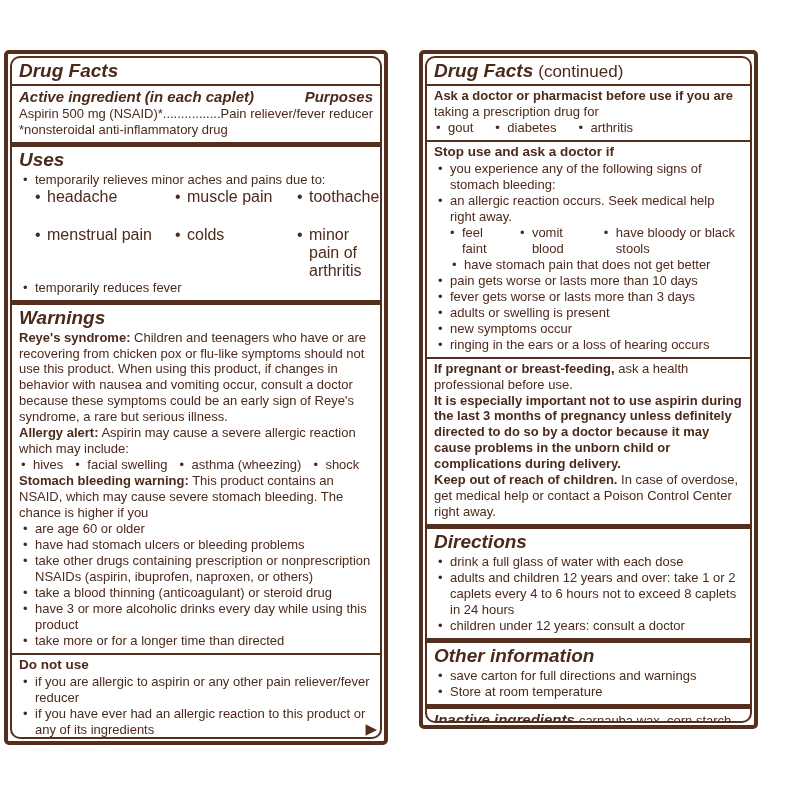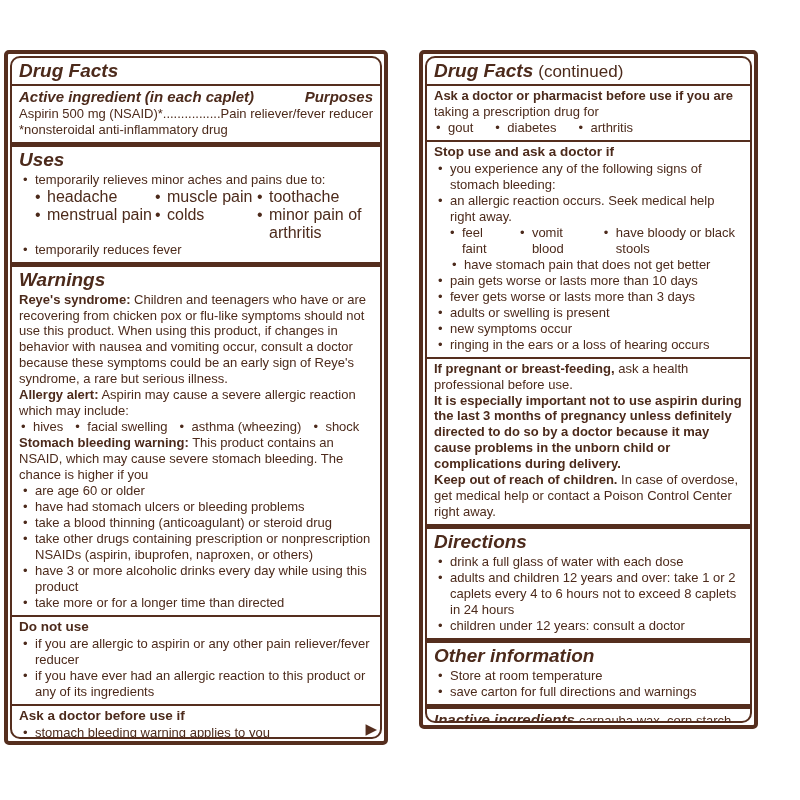--- a/index.html
+++ b/index.html
@@ -36,21 +36,21 @@
   .b{font-weight:bold;}
 
   ul{margin:0;padding:0;list-style:none;}
   li{position:relative;padding-left:16px;}
   li::before{content:"\2022";position:absolute;left:4px;}
 
   .ai-head{display:flex;justify-content:space-between;font-size:15px;font-weight:bold;font-style:italic;line-height:1.2;}
   .dotline{display:flex;white-space:nowrap;}
   .dot-fill{flex:1 1 0;min-width:0;overflow:hidden;}
 
-  .uses-grid{display:grid;grid-template-columns:120px 102px 1fr;padding-left:14px;}
+  .uses-grid{display:grid;grid-template-columns:120px 102px 1fr;padding-left:14px;gap:20px;}
   .uses-grid .cell{position:relative;padding-left:14px;}
   .uses-grid .cell::before{content:"\2022";position:absolute;left:2px;}
 
   .inline-bullets{display:flex;column-gap:10px;flex-wrap:nowrap;}
   .inline-bullets .cell{position:relative;padding-left:14px;font-size:13px;line-height:1.23;}
   .inline-bullets .cell::before{content:"\2022";position:absolute;left:2px;}
   .indent{padding-left:14px;}
 
   .cont-arrow{position:absolute;right:7px;bottom:5px;font-size:15px;color:var(--brown);line-height:1;}
 
@@ -107,22 +107,22 @@
       <div class="inline-bullets">
           <div class="cell">hives</div>
           <div class="cell">facial swelling</div>
           <div class="cell">asthma (wheezing)</div>
           <div class="cell">shock</div>
         </div>
       <p><span class="b">Stomach bleeding warning:</span><span> This product contains an NSAID, which may cause severe stomach bleeding.  The chance is higher if you</span></p>
       <ul>
           <li>are age 60 or older</li>
           <li>have had stomach ulcers or bleeding problems</li>
+          <li>take other drugs containing prescription or nonprescription NSAIDs (aspirin, ibuprofen, naproxen, or others)</li>
           <li>take a blood thinning (anticoagulant) or steroid drug</li>
-          <li>take other drugs containing prescription or nonprescription NSAIDs (aspirin, ibuprofen, naproxen, or others)</li>
           <li>have 3 or more alcoholic drinks every day while using this product</li>
           <li>take more or for a longer time than directed</li>
         </ul>
     </div>
 
     <div class="rule"></div>
 
     <div class="sec">
       <div class="h-sub">Do not use</div>
       <ul>
@@ -201,22 +201,22 @@
           <li>adults and children 12 years and over: take 1 or 2 caplets every 4 to 6 hours not to exceed 8 caplets in 24 hours</li>
           <li>children under 12 years:  consult a doctor</li>
         </ul>
     </div>
 
     <div class="bar"></div>
 
     <div class="sec">
       <div class="h-big">Other information</div>
       <ul>
+          <li>save carton for full directions and warnings</li>
           <li>Store at room temperature</li>
-          <li>save carton for full directions and warnings</li>
         </ul>
     </div>
 
     <div class="bar"></div>
 
     <div class="sec">
       <p><span class="runin-h">Inactive ingredients</span><span>carnauba wax, corn starch, D&amp;C red #7 calcium lake, FD&amp;C blue #2 aluminum lake, FD&amp;C red #40 aluminum lake, hypromellose, powdered cellulose, propylene glycol, shellac, titanium dioxide, triacetin</span></p>
     </div>
 
   </div>

